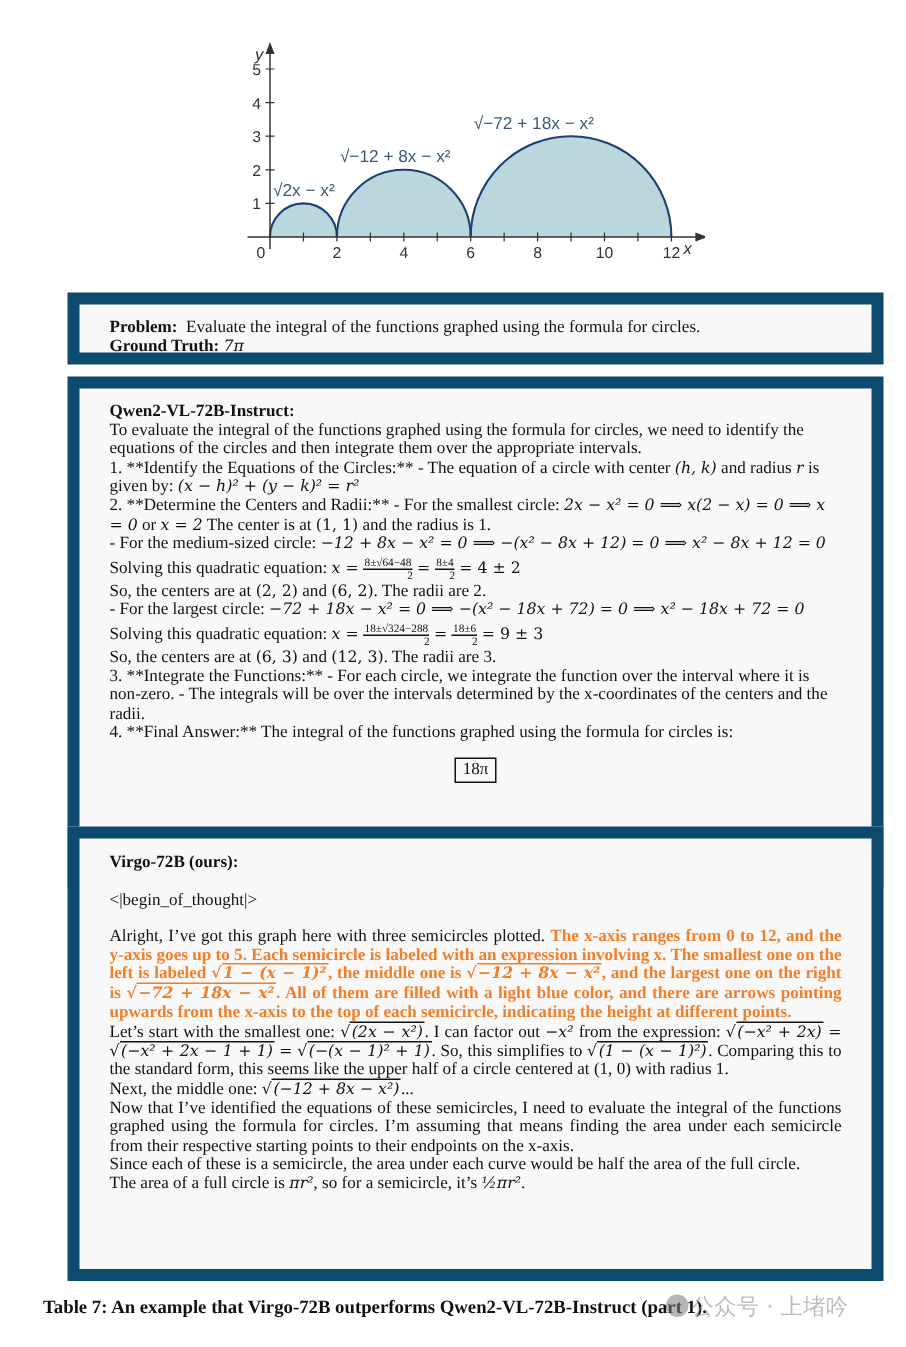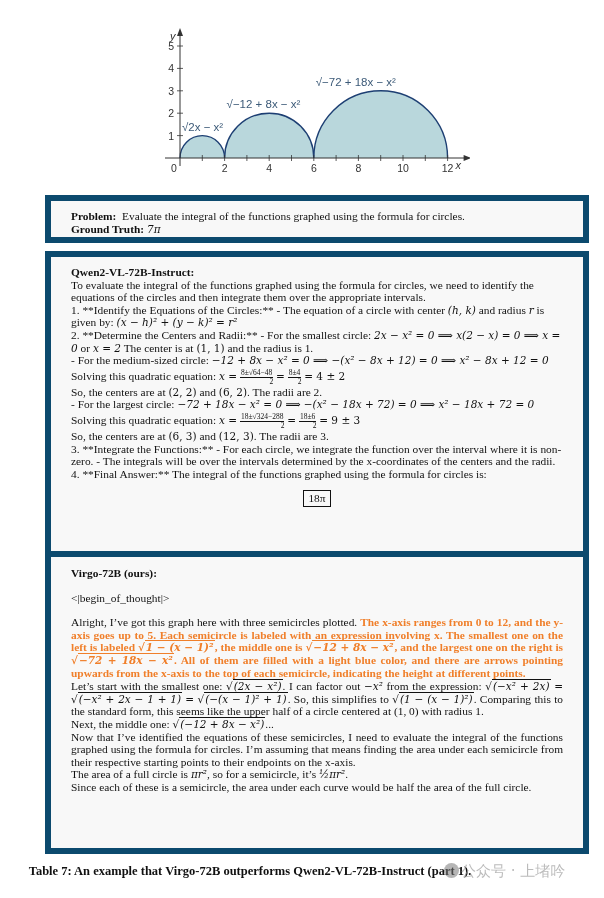--- a/index.html
+++ b/index.html
@@ -1,21 +1,21 @@
 <!DOCTYPE html>
 <html><head>
 <meta charset="utf-8">
 <style>
   html, body { margin:0; padding:0; background:#ffffff; }
   body { width:604px; height:898px; position:relative; overflow:hidden;
          font-family:"Liberation Serif", "DejaVu Serif", serif; color:#111; }
   .chart { position:absolute; left:150px; top:20px; width:320px; height:165px; }
   .chart svg { width:320px; height:165px; display:block; }
   .box { position:absolute; left:45px; width:544px; background:#f8f8f8;
-         border:6px solid #0c4a6e; box-sizing:border-box; }
+         border:8px solid #0c4a6e; box-sizing:border-box; }
   .box-inner { padding:0 20px; font-size:11.4px; line-height:12.6px; }
   .problem { top:195px; height:48px; }
   .problem .box-inner { padding-top:9px; }
   .qwen { top:251px; height:341px; }
   .qwen .box-inner { padding-top:9px; }
   .virgo { top:551px; height:303px; }
   .virgo .box-inner { padding-top:10px; }
   b { font-weight:bold; }
   .m { font-style:italic; font-family:"DejaVu Serif", serif; font-size:10.5px; }
   .mr { font-family:"DejaVu Serif", serif; font-size:10.5px; }
@@ -190,25 +190,25 @@
       <span class="sqrt m">√<span class="rad">(−x² + 2x − 1 + 1)</span></span>
       <span class="mr">=</span>
       <span class="sqrt m">√<span class="rad">(−(x − 1)² + 1)</span></span><span>. So, this simplifies to</span>
       <span class="sqrt m">√<span class="rad">(1 − (x − 1)²)</span></span><span>. Comparing this to the standard form, this seems like the upper half of a circle centered at (1, 0) with radius 1.</span>
     </div>
     <div>
       <span>Next, the middle one:</span>
       <span class="sqrt m">√<span class="rad">(−12 + 8x − x²)</span></span><span>...</span>
     </div>
     <div class="just">Now that I’ve identified the equations of these semicircles, I need to evaluate the integral of the functions graphed using the formula for circles. I’m assuming that means finding the area under each semicircle from their respective starting points to their endpoints on the x-axis.</div>
+    <div>Since each of these is a semicircle, the area under each curve would be half the area of the full circle.</div>
     <div>
       <span>The area of a full circle is</span>
       <span class="m">πr²</span><span>, so for a semicircle, it’s</span>
       <span class="m">½πr²</span><span>.</span>
     </div>
-    <div>Since each of these is a semicircle, the area under each curve would be half the area of the full circle.</div>
   </div>
 </div>
 
 <div class="caption">Table 7: An example that Virgo-72B outperforms Qwen2-VL-72B-Instruct (part 1).</div>
 <div class="watermark">
   <span class="wm-icon"></span><span>公众号 · 上堵吟</span>
 </div>
 
 </body></html>

